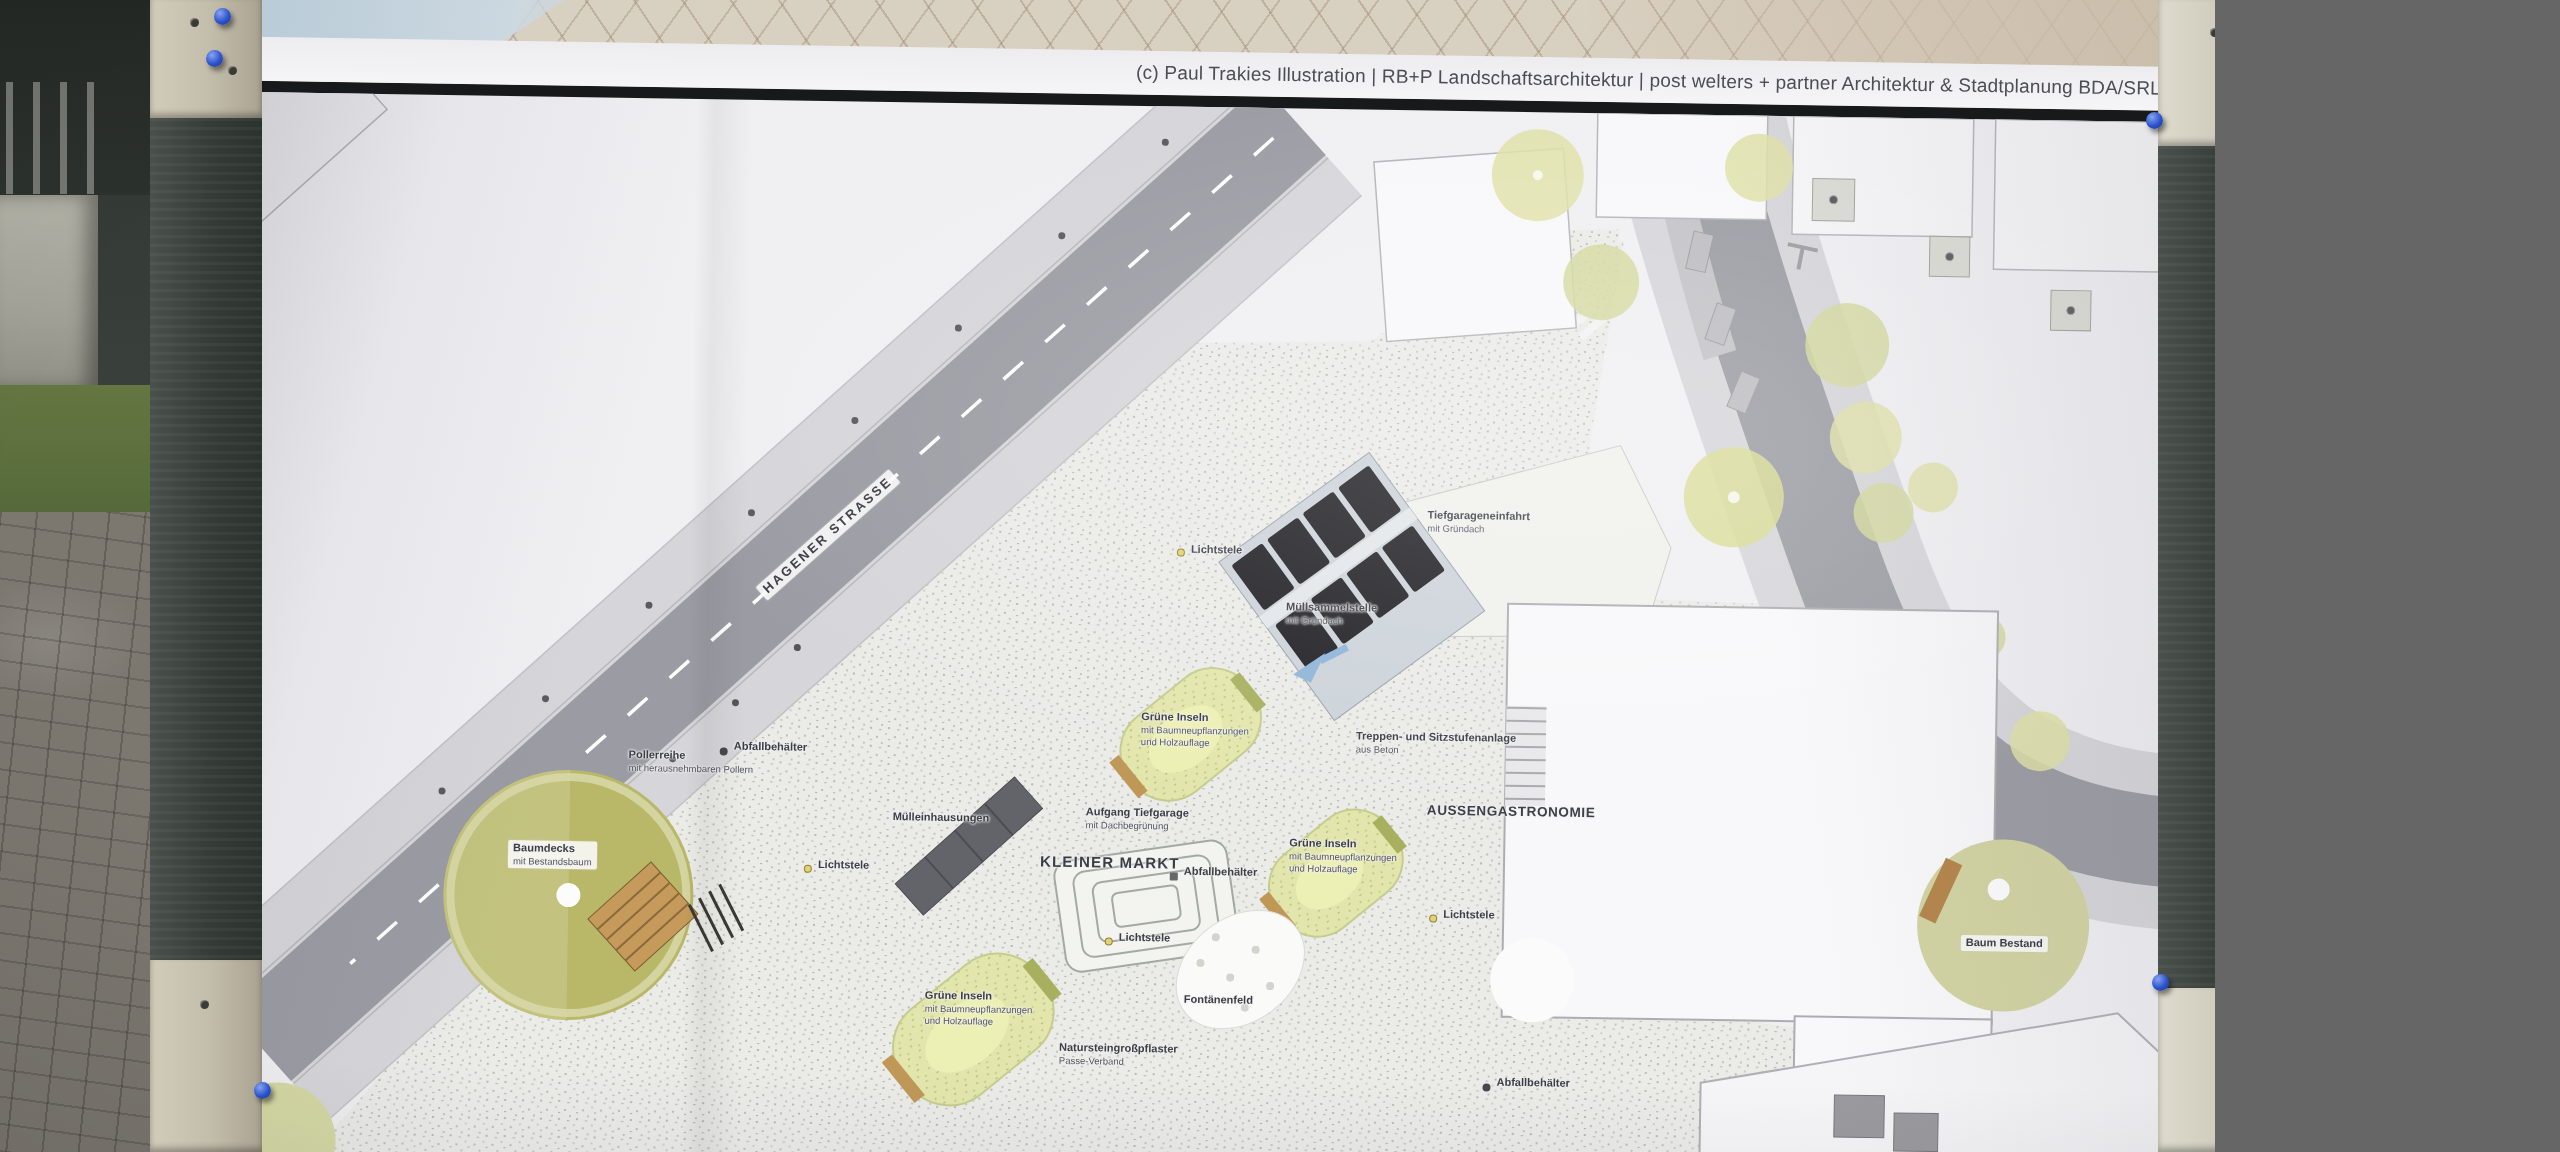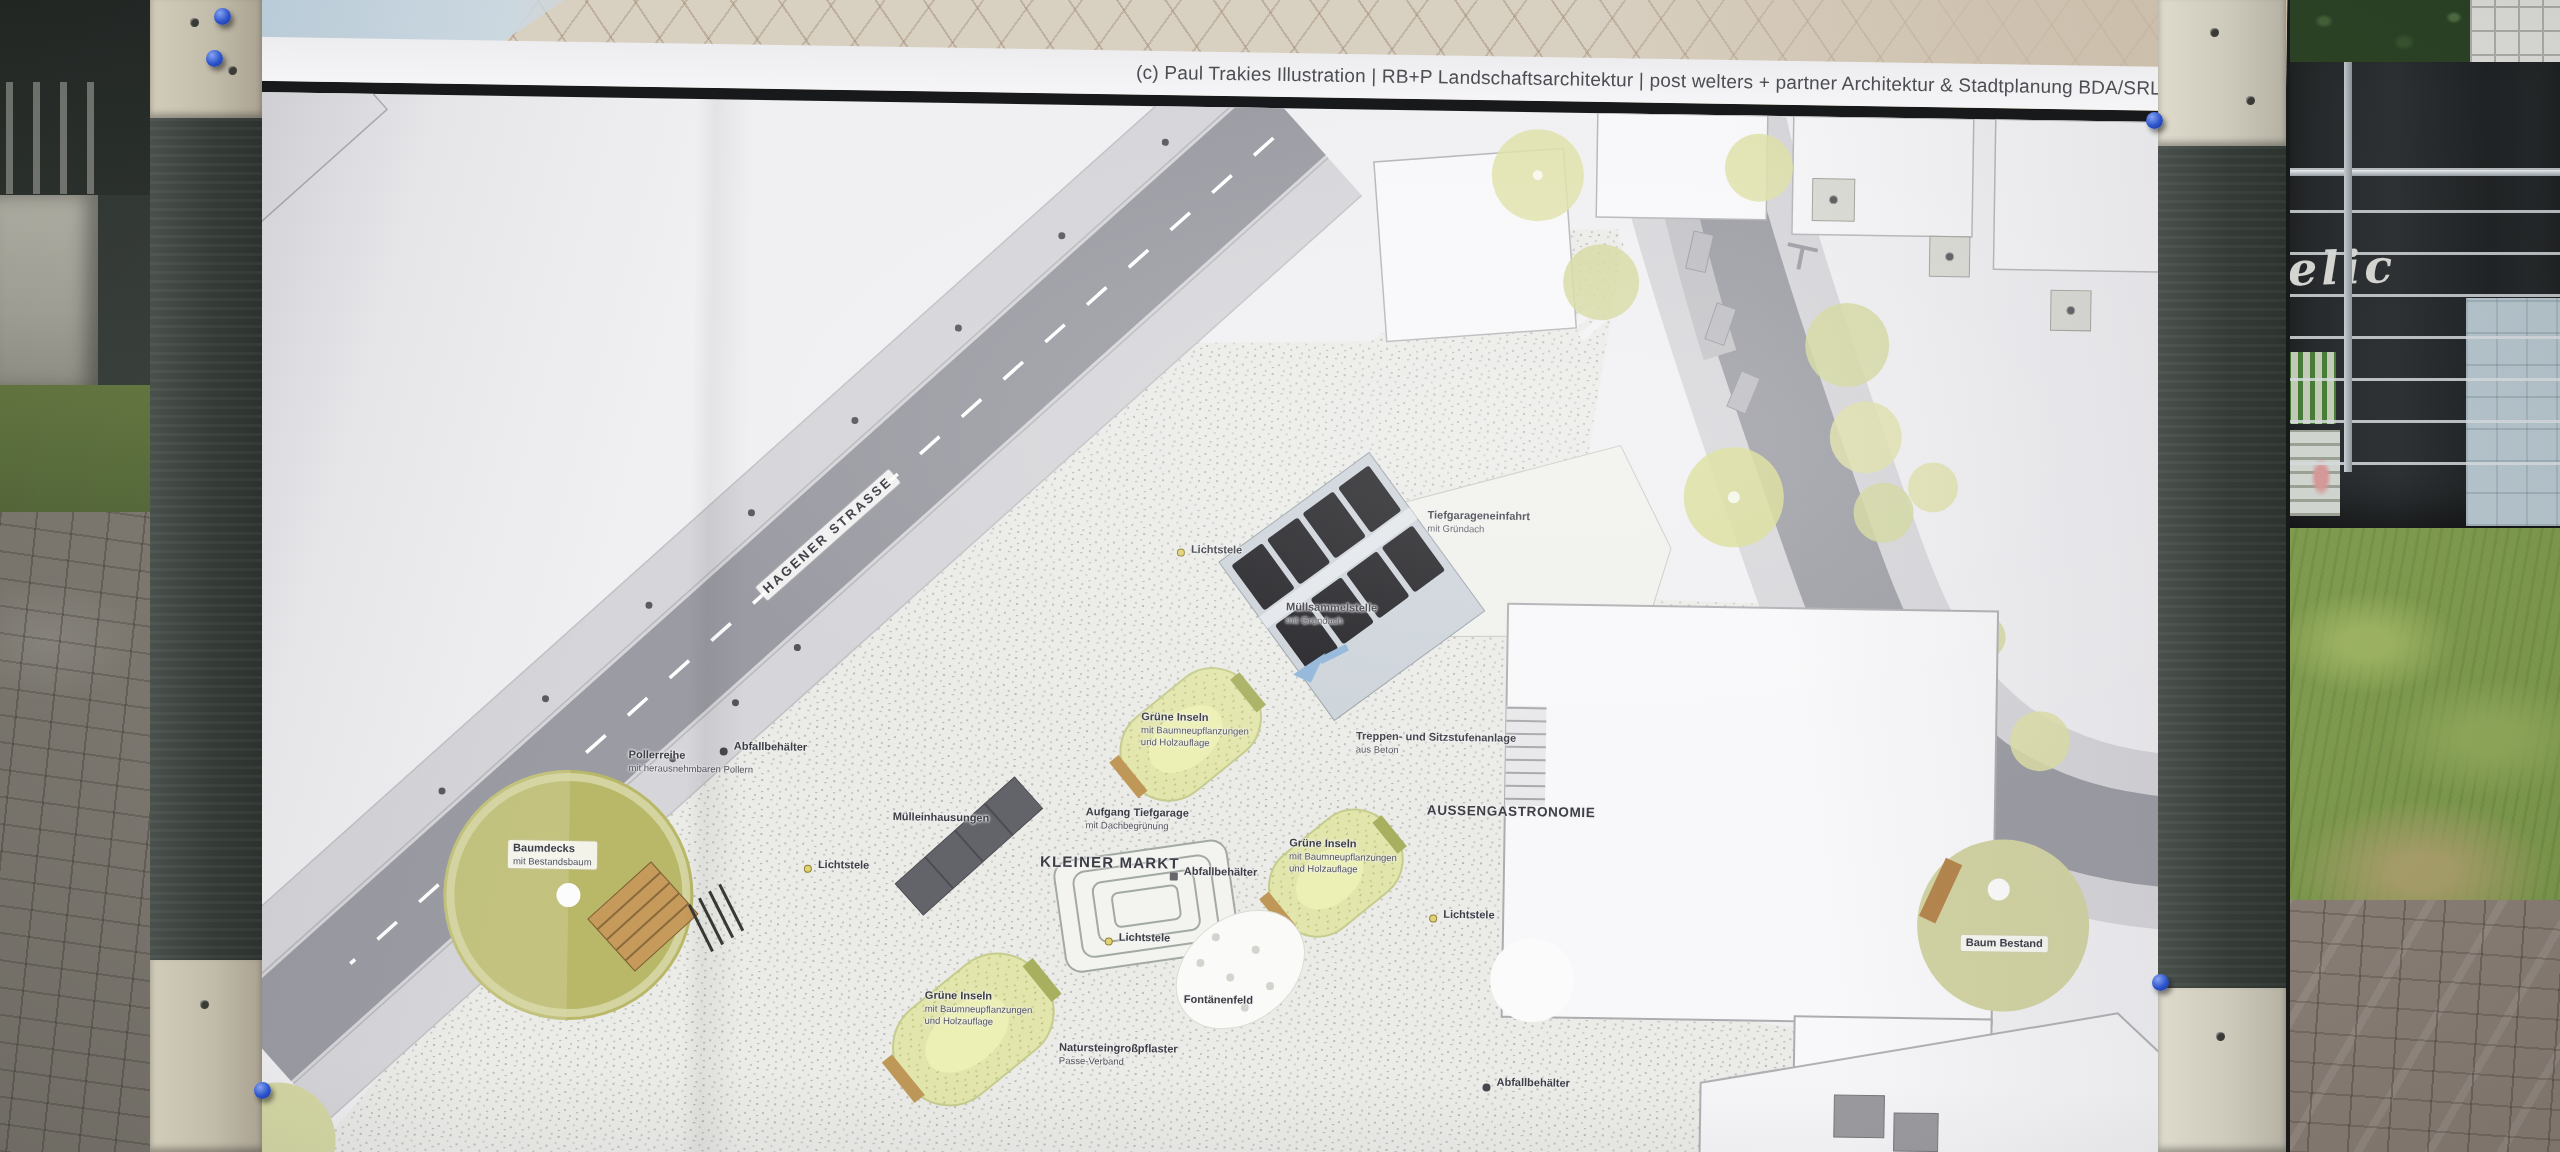--- a/index.html
+++ b/index.html
@@ -1,16 +1,16 @@
 <!DOCTYPE html>
 <html><head>
 <meta charset="utf-8">
 <style>
   html,body{margin:0;padding:0;background:#666;}
-  #photo{position:relative;width:2560px;height:1152px;overflow:hidden;
+  #photo{position:relative;width:2215px;height:1152px;overflow:hidden;
          font-family:"Liberation Sans",sans-serif;background:#8a857c;}
   #photo *{box-sizing:border-box;}
   .abs{position:absolute;}
 
   
   .bg-wall-left{left:0;top:0;width:162px;height:206px;
     background:linear-gradient(180deg,#23282593 ,#2c322e),#262b28;background-color:#262b28;}
   .bg-fence-left{left:6px;top:82px;width:92px;height:112px;
     background:repeating-linear-gradient(90deg,#878a83 0 7px,rgba(0,0,0,0) 7px 27px);opacity:.8;}
   .bg-concrete{left:0;top:195px;width:100px;height:195px;

